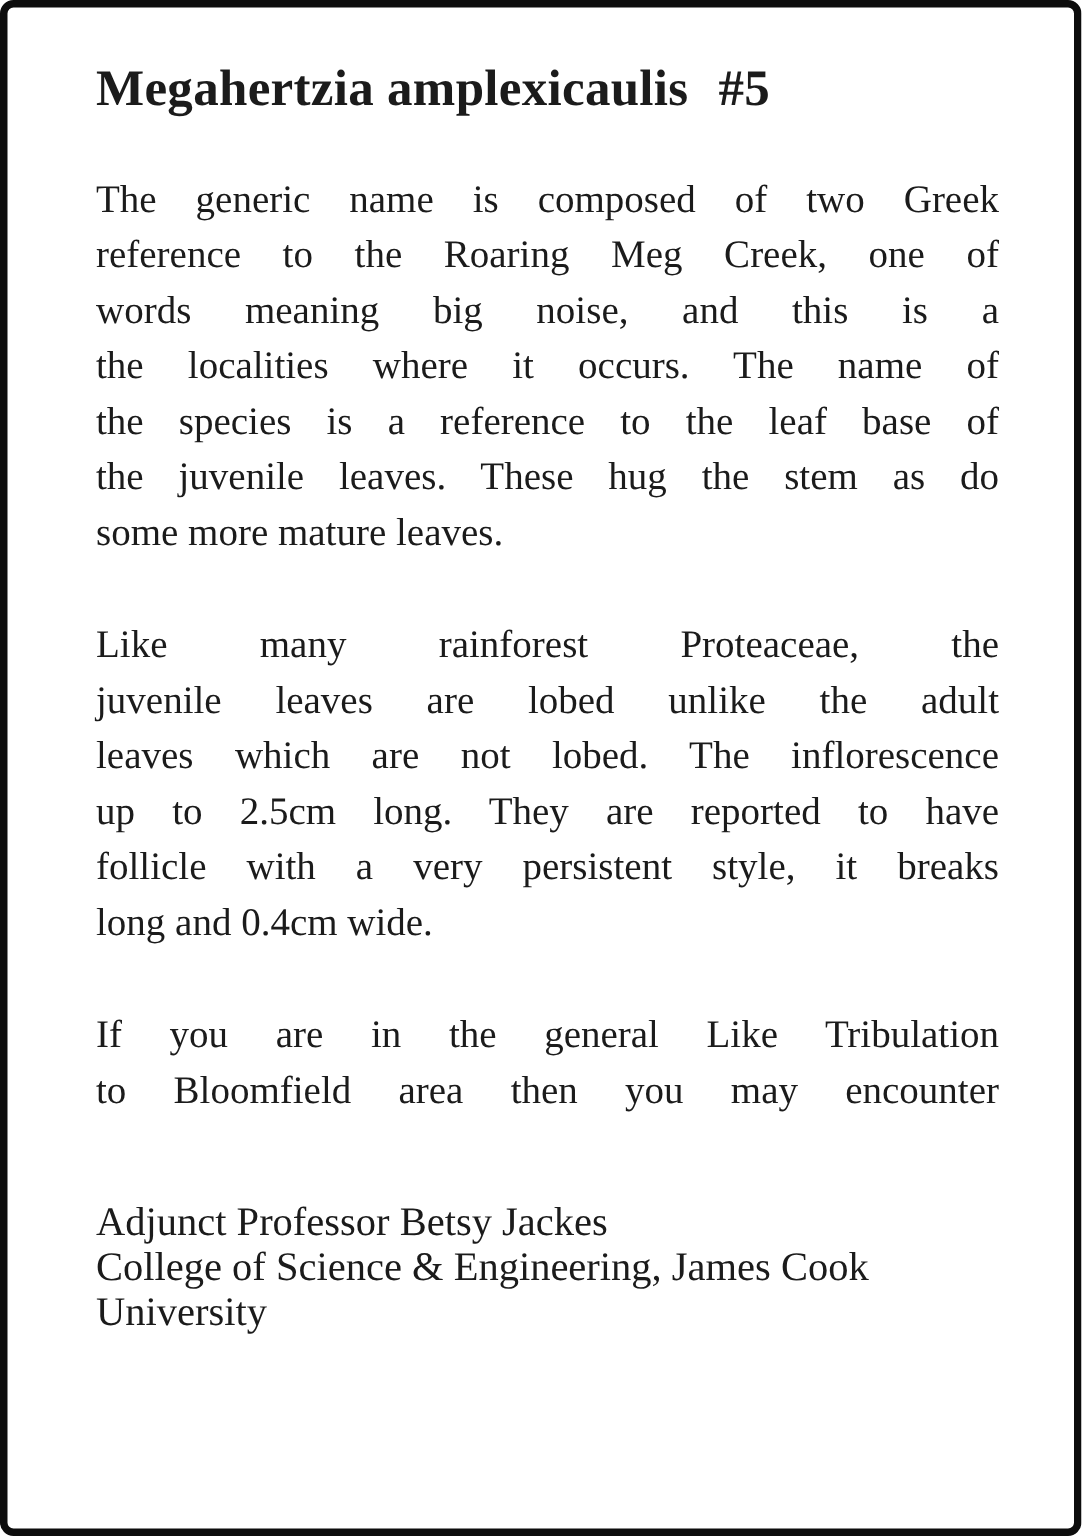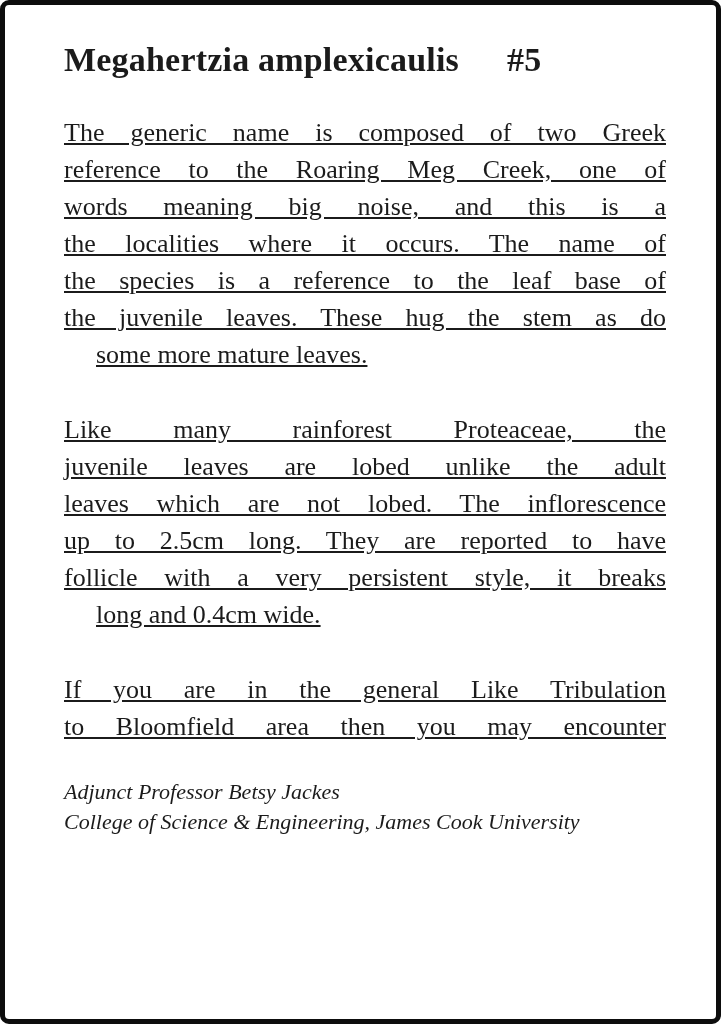--- a/index.html
+++ b/index.html
@@ -19,50 +19,47 @@
     height: 1024px;
     background: var(--bg, #ffffff);
     border: 5px solid var(--border, #0d0d0d);
     border-radius: 9px;
     padding: 0 50px 0 59px;
     color: var(--text, #1b1b1b);
   }
   .title-row {
     display: flex;
     align-items: baseline;
-    gap: 48px;
+    gap: 20px;
     margin-top: 36px;
     font-weight: bold;
     font-size: 34px;
     line-height: 1.1;
     letter-spacing: 0.2px;
   }
   .paragraph {
     margin: 0;
     margin-top: 38px;
     font-size: 26px;
     line-height: 37px;
   }
   .paragraph.first {
     margin-top: 36px;
   }
   .pline {
     text-align: justify;
     text-align-last: justify;
-    text-decoration: underline;
   }
   .pline.last {
     text-align-last: left;
-    margin-left: 32px;
   }
   .footer {
-    margin-top: 32px;
-    font-size: 22px;
+    margin-top: 54px;
+    font-size: 27px;
     line-height: 30px;
-    font-style: italic;
   }
 </style>
 </head>
 <body>
 
 <div class="card" style="--text: #1b1b1b; --border: #0d0d0d; --bg: #ffffff;">
 
   <div class="title-row">
     <span>Megahertzia amplexicaulis</span>
     <span>#5</span>

